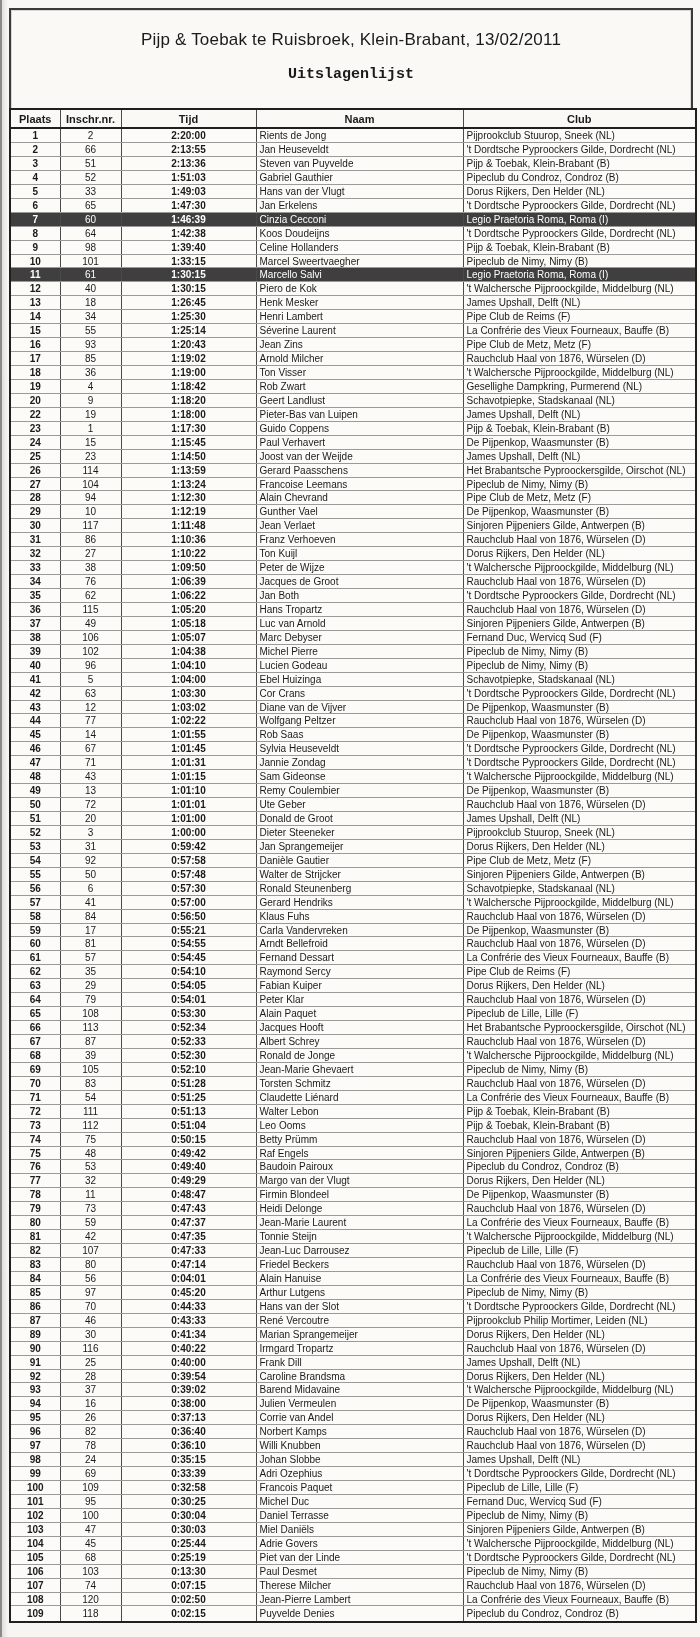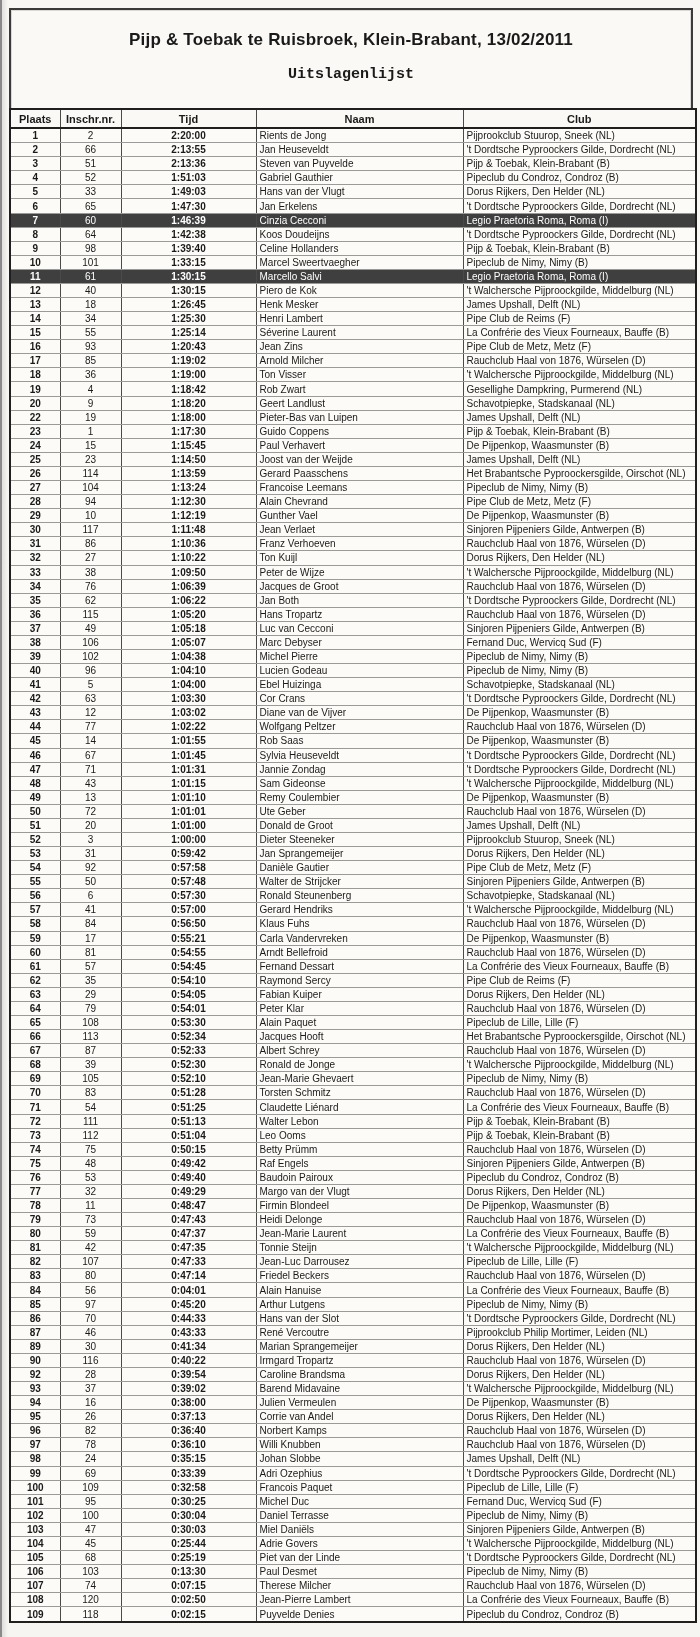--- a/index.html
+++ b/index.html
@@ -25,21 +25,21 @@
     width: 684px; height: 103px;
     border: 2px solid #3a3a3a;
     box-shadow: inset 0 0 0 1px #d9d8d4;
     box-sizing: border-box;
     text-align: center;
     background: #faf9f6;
   }
   .title-box h1 {
     margin: 20px 0 0 0;
     font-size: 17px;
-    font-weight: bold;
+    font-weight: normal;
     letter-spacing: .2px;
   }
   .title-box h2 {
     margin: 16px 0 0 0;
     font-size: 15px;
     font-weight: bold;
     font-family: Liberation Mono, monospace;
   }
   table.results {
     position: absolute;
@@ -349,21 +349,21 @@
           <td class="c-plaats">36</td>
           <td class="c-inschr">115</td>
           <td class="c-tijd">1:05:20</td>
           <td class="c-naam">Hans Tropartz</td>
           <td class="c-club">Rauchclub Haal von 1876, Würselen (D)</td>
         </tr>
         <tr>
           <td class="c-plaats">37</td>
           <td class="c-inschr">49</td>
           <td class="c-tijd">1:05:18</td>
-          <td class="c-naam">Luc van Cecconi</td>
+          <td class="c-naam">Luc van Arnold</td>
           <td class="c-club">Sinjoren Pijpeniers Gilde, Antwerpen (B)</td>
         </tr>
         <tr>
           <td class="c-plaats">38</td>
           <td class="c-inschr">106</td>
           <td class="c-tijd">1:05:07</td>
           <td class="c-naam">Marc Debyser</td>
           <td class="c-club">Fernand Duc, Wervicq Sud (F)</td>
         </tr>
         <tr>
@@ -715,20 +715,27 @@
           <td class="c-tijd">0:41:34</td>
           <td class="c-naam">Marian Sprangemeijer</td>
           <td class="c-club">Dorus Rijkers, Den Helder (NL)</td>
         </tr>
         <tr>
           <td class="c-plaats">90</td>
           <td class="c-inschr">116</td>
           <td class="c-tijd">0:40:22</td>
           <td class="c-naam">Irmgard Tropartz</td>
           <td class="c-club">Rauchclub Haal von 1876, Würselen (D)</td>
+        </tr>
+        <tr>
+          <td class="c-plaats">91</td>
+          <td class="c-inschr">25</td>
+          <td class="c-tijd">0:40:00</td>
+          <td class="c-naam">Frank Dill</td>
+          <td class="c-club">James Upshall, Delft (NL)</td>
         </tr>
         <tr>
           <td class="c-plaats">92</td>
           <td class="c-inschr">28</td>
           <td class="c-tijd">0:39:54</td>
           <td class="c-naam">Caroline Brandsma</td>
           <td class="c-club">Dorus Rijkers, Den Helder (NL)</td>
         </tr>
         <tr>
           <td class="c-plaats">93</td>

